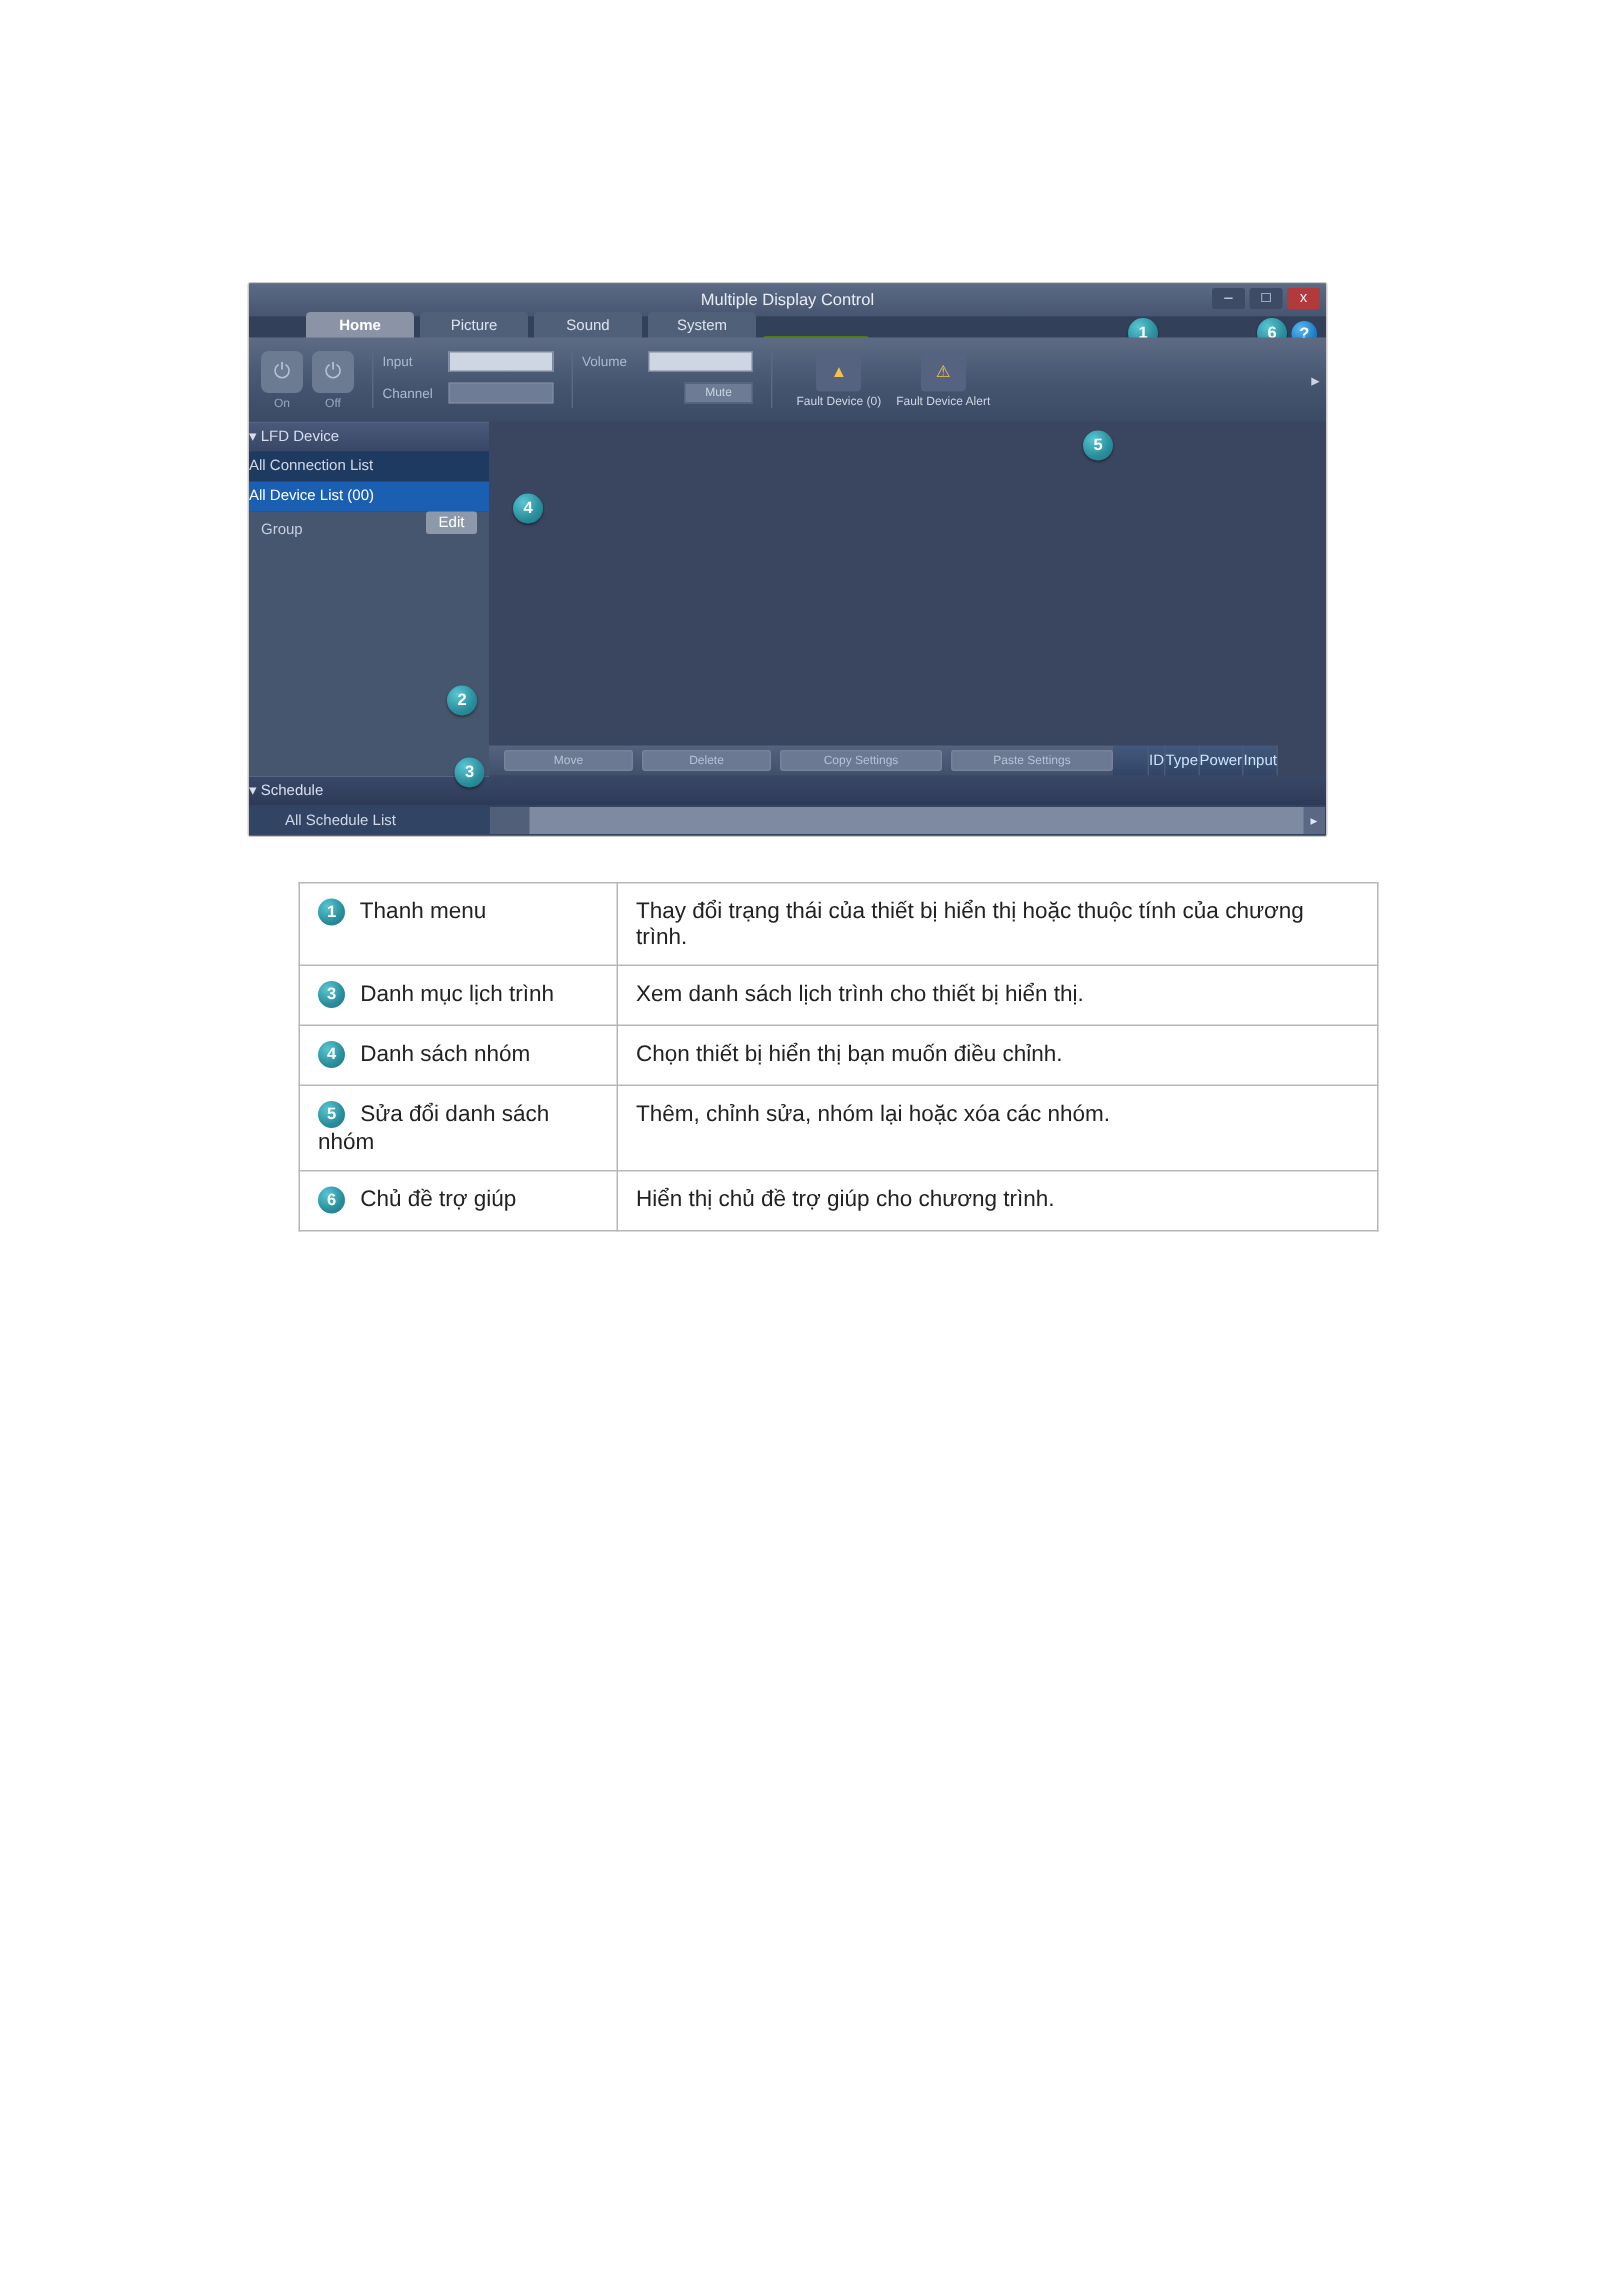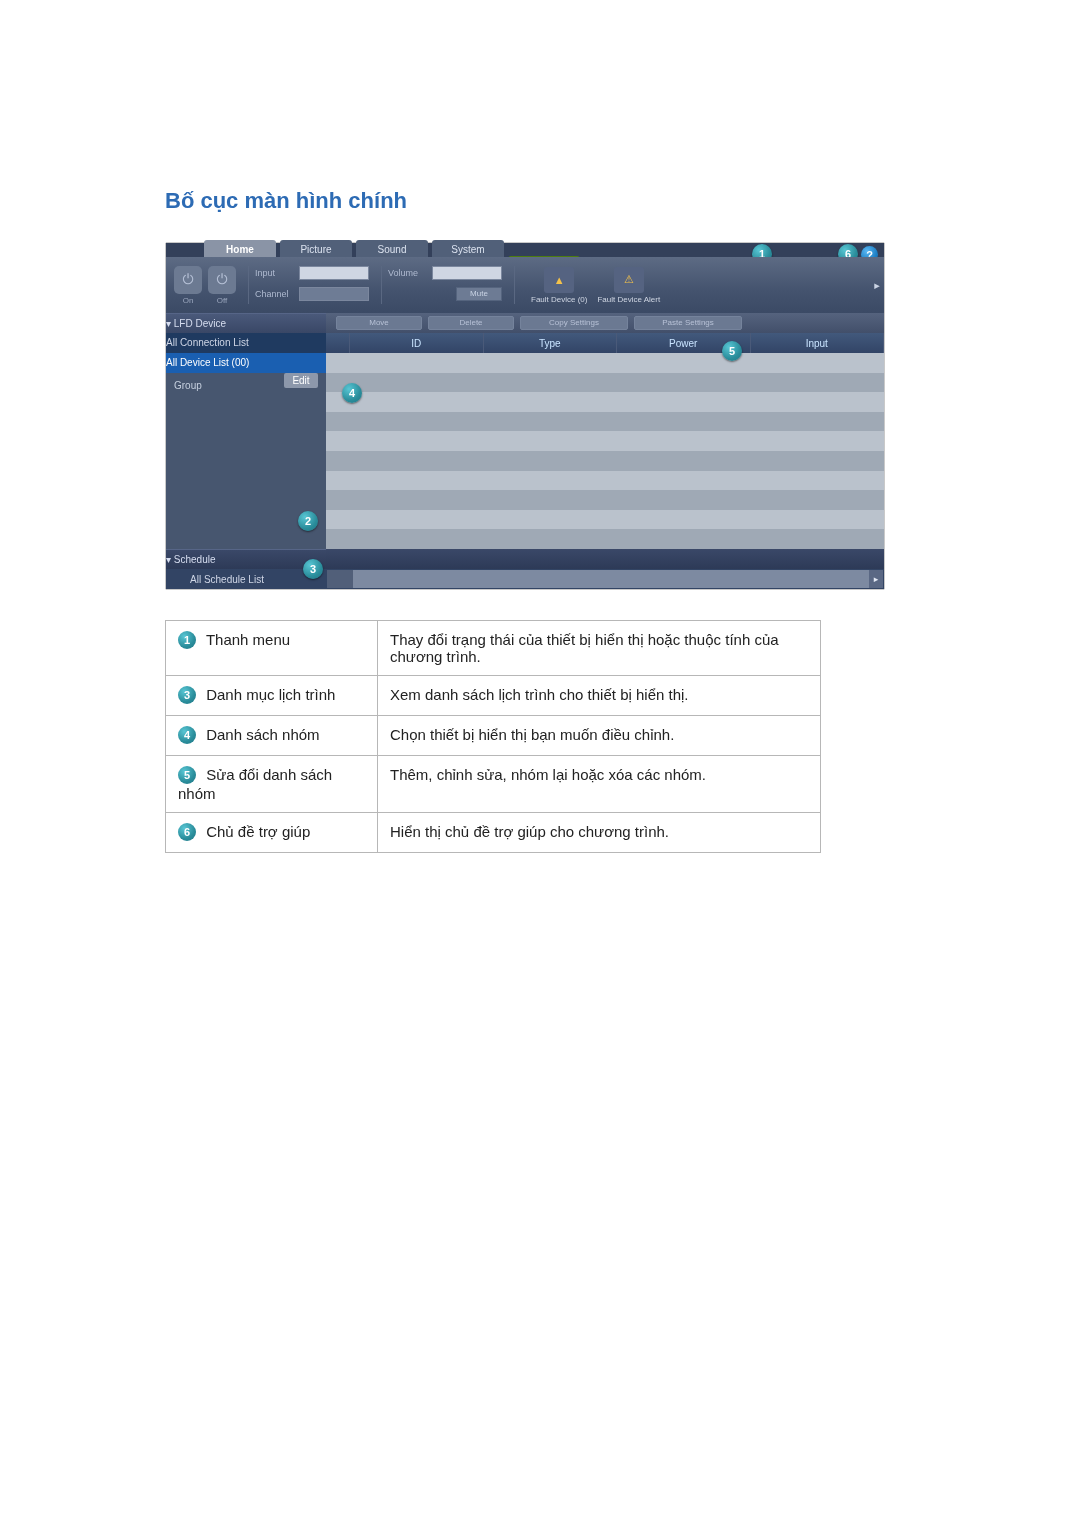--- a/index.html
+++ b/index.html
@@ -119,21 +119,21 @@
   .tb-field-input.dim { background: #6e7c95; }
   .tb-mute { width: 46px; height: 14px; background: #6d7b94; border: 1px solid #55647e; font-size: 8px; text-align: center; line-height: 12px; color: #c9d3e4; margin-left: 4px; }
   .tb-fault-block { display: flex; flex-direction: column; align-items: center; margin-left: 10px; }
   .tb-fault-icon { width: 30px; height: 26px; background: #556381; border-radius: 3px; display:flex; align-items:center; justify-content:center; }
   .tb-fault-cap { font-size: 8px; text-align: center; line-height: 9px; margin-top: 2px; color: #cfd6e3; }
   .tb-right-arrow { position: absolute; right: 2px; top: 0; bottom: 0; width: 10px; display:flex; align-items:center; justify-content:center; color:#cbd4e4; }
 
   
   .ss-body { display: flex; }
   .ss-left { width: 160px; background: #2f3b55; }
-  .ss-right { flex: 1; display: flex; flex-direction: column; }
+  .ss-right { flex: 1; display: flex; flex-direction: row; align-items: flex-end; }
 
   .panel-header {
     height: 20px;
     background: linear-gradient(#4a597a, #394766);
     color: #d7def0;
     font-size: 10px;
     line-height: 20px;
     border-top: 1px solid #566587;
   }
   .panel-header.dark { background: linear-gradient(#3a4868, #2d3a57); }
@@ -230,24 +230,25 @@
   }
   .help-circle {
     width: 17px; height: 17px; border-radius: 50%;
     background: radial-gradient(circle at 35% 30%, #59b8f4, #1a7cc2 65%);
     color: #fff; font-size: 11px; font-weight: bold;
     display:flex; align-items:center; justify-content:center;
   }
 
   
   .desc-table {
-    width: 656px;
+    width: 720px;
     border-collapse: collapse;
     font-size: 15px;
     color: #222;
+    margin-left: 34px;
   }
   .desc-table td {
     border: 1px solid #b7b7b7;
     padding: 10px 12px;
     vertical-align: top;
   }
   .desc-table td:first-child {
     width: 212px;
   }
   .row-marker {
@@ -261,24 +262,31 @@
     align-items: center; justify-content: center;
     margin-right: 6px;
     position: relative;
     top: -1px;
   }
 </style>
 </head>
 <body>
 
 <div class="content">
-  <h2 class="section-title">Bố cục màn hình chính</h2>
 
   <div class="screenshot" style="position:relative;">
 
+    <div class="ss-titlebar">
+      <span>Multiple Display Control</span>
+      <div class="ss-winbtns">
+        <div class="ss-winbtn">–</div>
+        <div class="ss-winbtn">□</div>
+        <div class="ss-winbtn close">x</div>
+      </div>
+    </div>
 
     <div class="ss-tabs">
       <div class="ss-tab active">Home</div>
       <div class="ss-tab">Picture</div>
       <div class="ss-tab">Sound</div>
       <div class="ss-tab">System</div>
       <div class="ss-tab tool">Tool</div>
 
       <div class="callout" style="right:112px; top:1px; position:absolute;">1</div>
       <div class="callout" style="right:26px; top:1px; position:absolute;">6</div>

